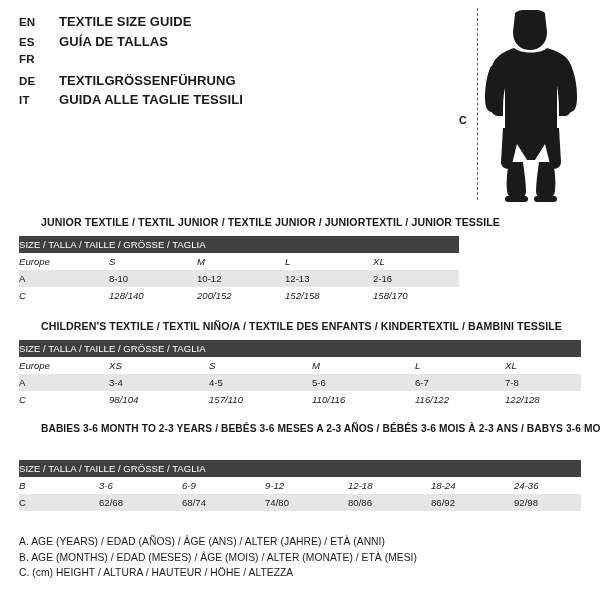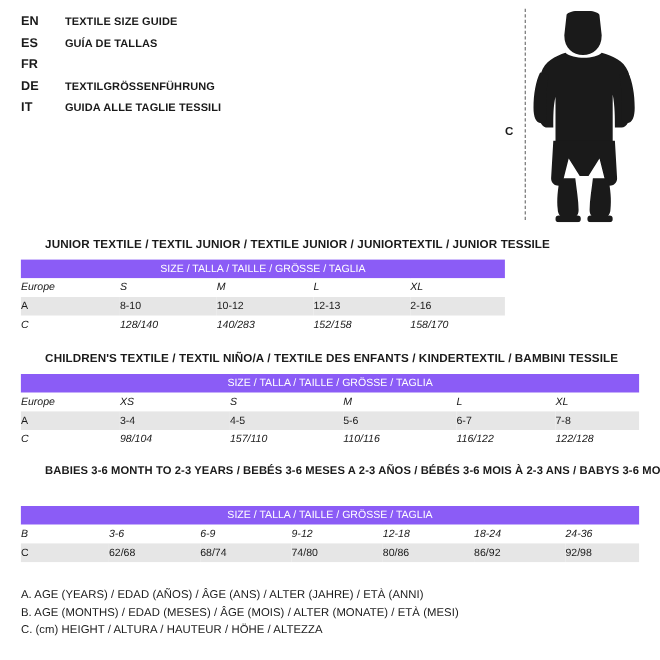--- a/index.html
+++ b/index.html
@@ -34,21 +34,21 @@
     align-items: baseline;
     height: 19.5px;
   }
   .lang-code {
     width: 40px;
     font-size: 11.5px;
     font-weight: bold;
     letter-spacing: 0.2px;
   }
   .lang-text {
-    font-size: 10px;
+    font-size: 13px;
     font-weight: bold;
     letter-spacing: 0.1px;
   }
 
   
   .figure-area {
     position: absolute;
     left: 455px;
     top: 8px;
     width: 135px;
@@ -95,25 +95,24 @@
     font-size: 9.6px;
   }
   table.size-table td {
     padding: 0;
     height: 17px;
     vertical-align: middle;
     border: 0;
     white-space: nowrap;
   }
   tr.head-row td {
-    background: #8b5cf6;
+    background: #404040;
     color: #ffffff;
     font-size: 9.6px;
     font-weight: normal;
-    text-align: center;
   }
   tr.shade td {
     background: #e6e6e6;
   }
   tr.plain td {
     background: #ffffff;
     font-style: italic;
   }
   td.lbl {
     padding-left: 5px;
@@ -214,21 +213,21 @@
     <tr class="shade">
       <td class="lbl">A</td>
       <td class="val">8-10</td>
       <td class="val">10-12</td>
       <td class="val">12-13</td>
       <td class="val">2-16</td>
     </tr>
     <tr class="plain">
       <td class="lbl">C</td>
       <td class="val">128/140</td>
-      <td class="val">140/283</td>
+      <td class="val">200/152</td>
       <td class="val">152/158</td>
       <td class="val">158/170</td>
     </tr>
   </tbody>
     </table>
 
   <div class="section-title" style="top:320px">CHILDREN'S TEXTILE / TEXTIL NIÑO/A / TEXTILE DES ENFANTS / KINDERTEXTIL / BAMBINI TESSILE</div>
 
   <table class="size-table" style="left:19px; top:340px; width:562px">
     <colgroup>

